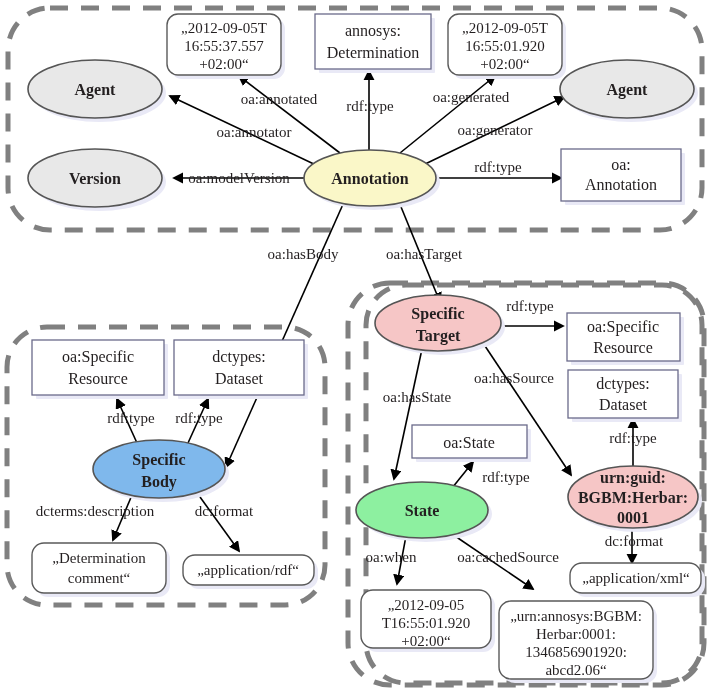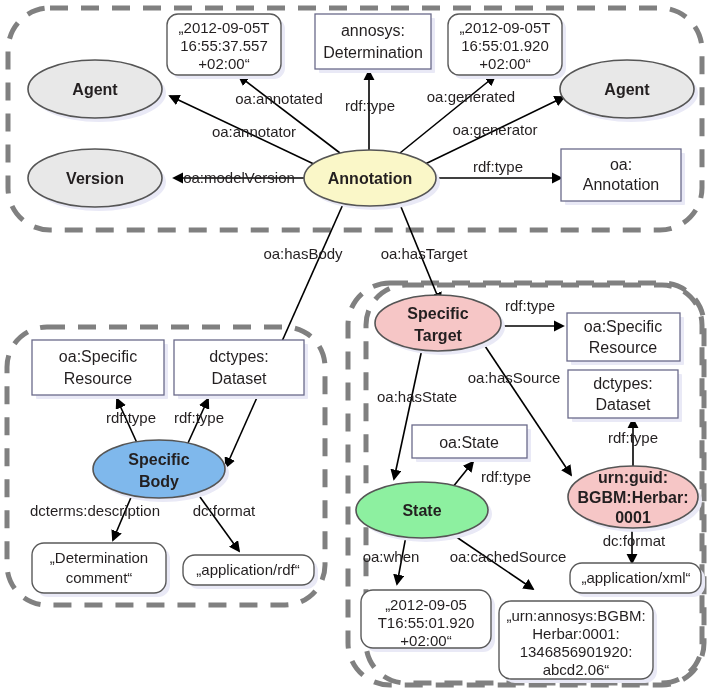--- a/index.html
+++ b/index.html
@@ -1,18 +1,18 @@
 <!DOCTYPE html>
 <html><head>
 <meta charset="utf-8">
 <style>
   html,body{margin:0;padding:0;background:#ffffff;}
   body{width:711px;height:693px;overflow:hidden;
        font-family:"Liberation Sans","DejaVu Sans",sans-serif;}
-  #stage{position:relative;width:711px;height:693px;}
+  #stage{position:relative;width:711px;height:693px;font-family:Liberation Serif, serif;}
   svg{position:absolute;top:0;left:0;width:711px;height:693px;}
   text{fill:#231f20;}
   .node-label{font-weight:bold;font-size:16px;}
   .box-label{font-size:16px;}
   .lit-label{font-size:15px;}
   .edge-label{font-size:15px;}
   .edge{stroke:#000000;stroke-width:1.6px;fill:none;}
   .ell{stroke:#555555;stroke-width:1.6px;}
   .rect{stroke:#6a6a8a;stroke-width:1.3px;fill:#ffffff;}
   .lit{stroke:#5a5a5a;stroke-width:1.4px;fill:#ffffff;}

